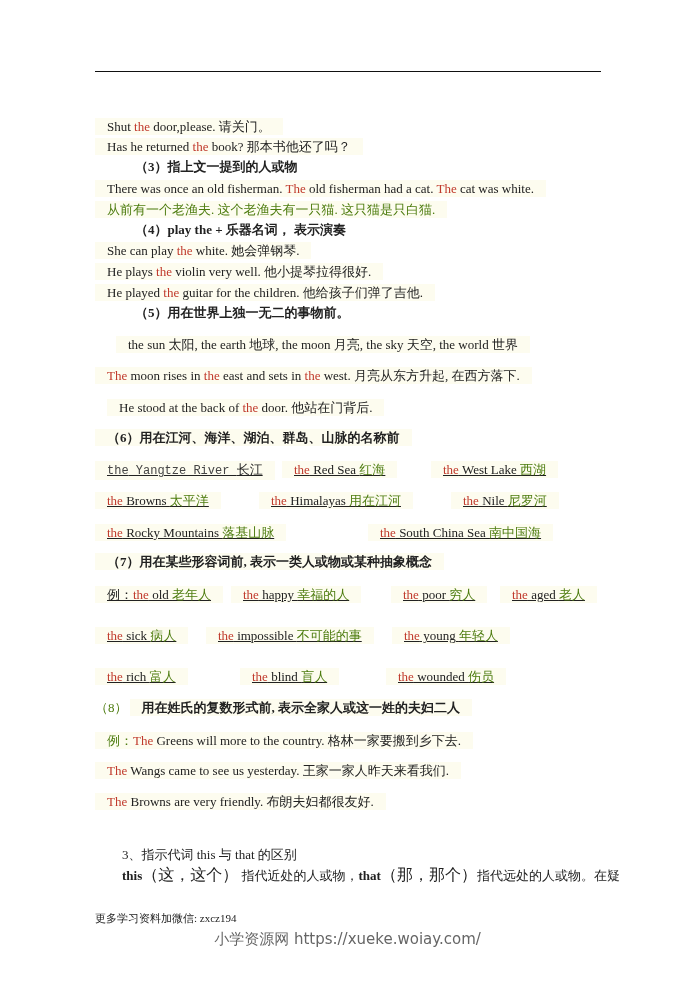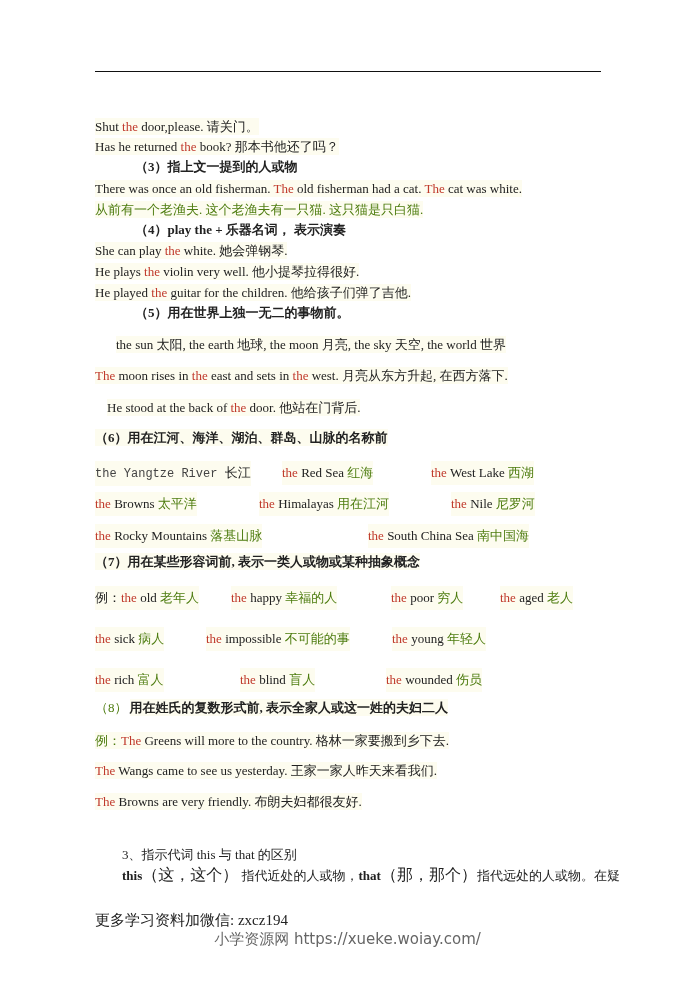--- a/index.html
+++ b/index.html
@@ -1,28 +1,28 @@
 <!DOCTYPE html>
 <html><head>
   <meta charset="utf-8">
   <style>
     html, body { margin: 0; padding: 0; background: #ffffff; }
     body { width: 695px; height: 982px; position: relative; overflow: hidden;
       font-family: "Liberation Serif", "DejaVu Serif", serif; color: #222; font-size: 13px; }
     .rule { position: absolute; left: 95px; top: 71px; width: 506px; height: 1px; background: #111; }
     .line { position: absolute; left: 95px; white-space: nowrap; line-height: 18px; }
-    .hl { background: #fdfcef; padding: 1px 0; }
+    .hl { background: #fdfcef; padding: 1px 12px; }
     .red { color: #c0392b; }
     .indent { left: 135px; font-weight: bold; }
     .bold { font-weight: bold; }
     .mono { font-family: "Liberation Mono", "DejaVu Sans Mono", monospace; color: #444; font-size: 12px; }
-    .cell { position: absolute; white-space: nowrap; line-height: 22px; }
+    .cell { position: absolute; white-space: nowrap; line-height: 15px; text-decoration: underline; }
     .grey { color: #4d7c0f; }
     .small { font-size: 16px; }
-    .footer { position: absolute; left: 95px; top: 911px; font-size: 15px; color: #222; }
+    .footer { position: absolute; left: 95px; top: 911px; font-size: 11px; color: #222; }
     .watermark { position: absolute; left: 0; width: 695px; top: 930px; text-align: center;
       font-family: "DejaVu Sans", sans-serif; font-size: 15px; color: #666; }
   </style>
 </head>
 <body>
 
 <div class="rule"></div>
 
 <div class="line" style="top:118px"><span class="hl"><span>Shut </span><span class="red">the</span><span> door,please.  请关门。</span></span></div>
 <div class="line" style="top:138px"><span class="hl"><span>Has he returned </span><span class="red">the</span><span> book?  那本书他还了吗？</span></span></div>

